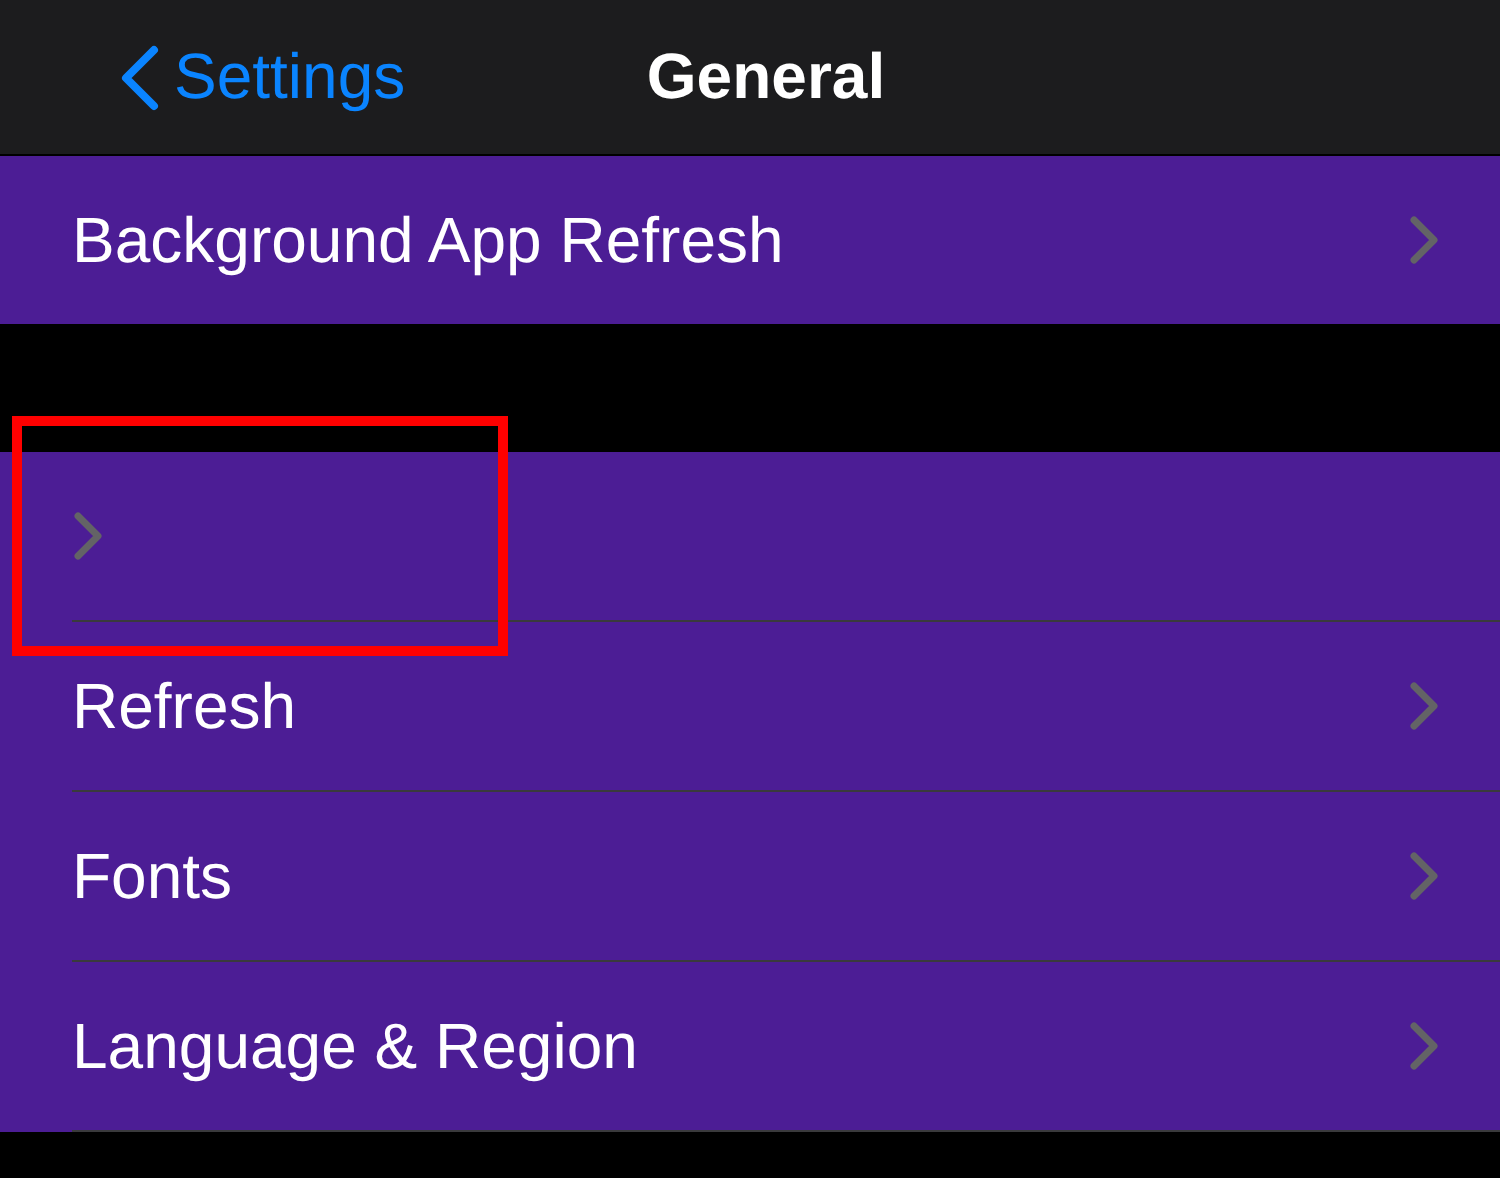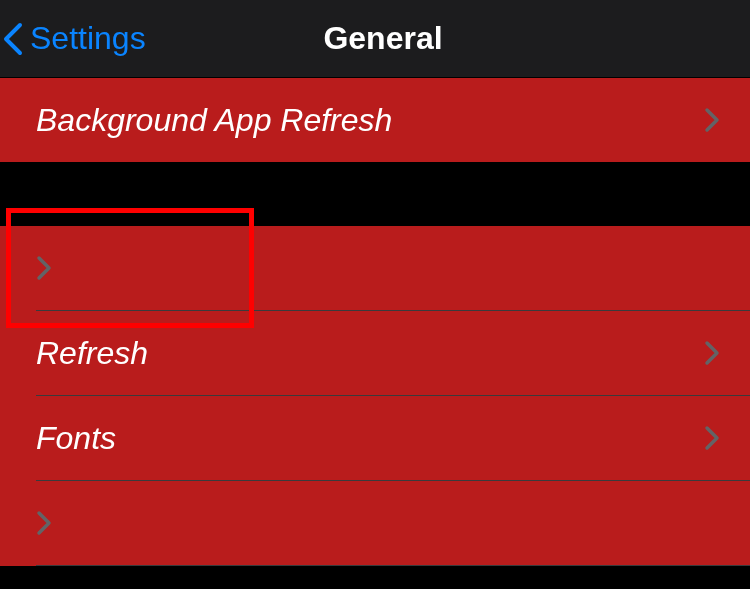--- a/index.html
+++ b/index.html
@@ -21,22 +21,24 @@
       align-items: center;
       position: relative;
       border-bottom: 1px solid #000;
     }
     .back-button {
       display: flex;
       align-items: center;
       color: #0a84ff;
       font-size: 32px;
       font-weight: 400;
+      padding-left: 12px;
       cursor: pointer;
       z-index: 2;
+      margin-left: 45px;
     }
     .back-chevron {
       display: inline-flex;
       align-items: center;
       margin-right: 6px;
     }
     .back-chevron svg {
       width: 24px;
       height: 36px;
     }
@@ -46,22 +48,21 @@
       right: 0;
       text-align: center;
       color: #ffffff;
       font-size: 32px;
       font-weight: 600;
     }
     .content {
       width: 100%;
     }
     .group {
-      background: #b91c1c;
-      font-style: italic;
+      background: #4c1d95;
     }
     .group-gap {
       height: 64px;
       background: #000000;
     }
     .row {
       display: flex;
       align-items: center;
       justify-content: space-between;
       height: 84px;
@@ -149,20 +150,21 @@
     <div class="row">
       <span class="row-label">Fonts</span>
       <span class="chevron-right">
         <svg viewBox="0 0 16 26" fill="none">
           <path d="M3 3 L13 13 L3 23" stroke="#636366" stroke-width="3.5" stroke-linecap="round" stroke-linejoin="round"></path>
         </svg>
       </span>
     </div>
     <div class="separator"></div>
     <div class="row">
+      <span class="row-label">Language &amp; Region</span>
       <span class="chevron-right">
         <svg viewBox="0 0 16 26" fill="none">
           <path d="M3 3 L13 13 L3 23" stroke="#636366" stroke-width="3.5" stroke-linecap="round" stroke-linejoin="round"></path>
         </svg>
       </span>
     </div>
     <div class="separator"></div>
   </div>
 
 </div>

